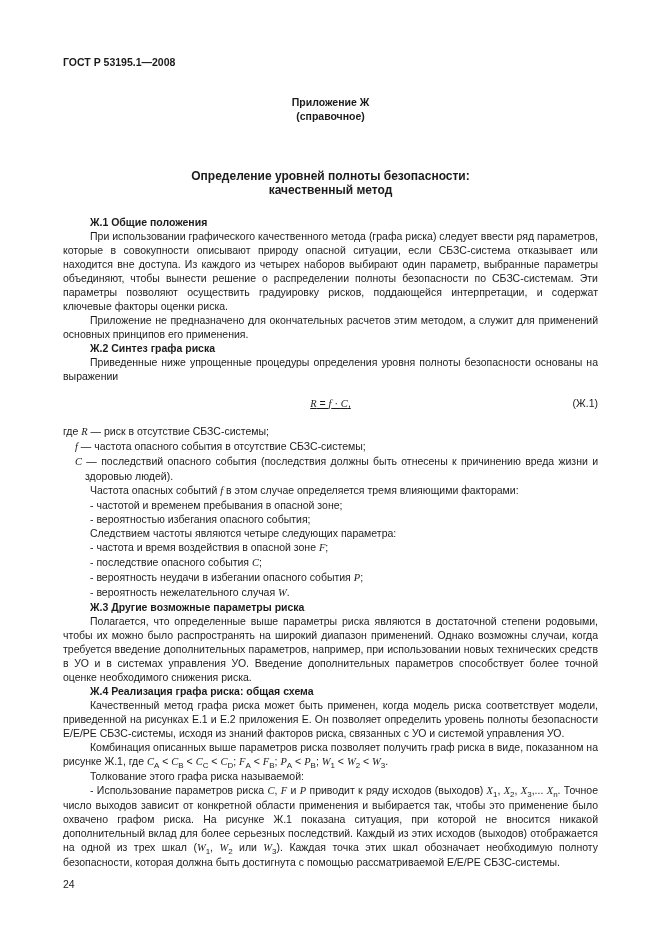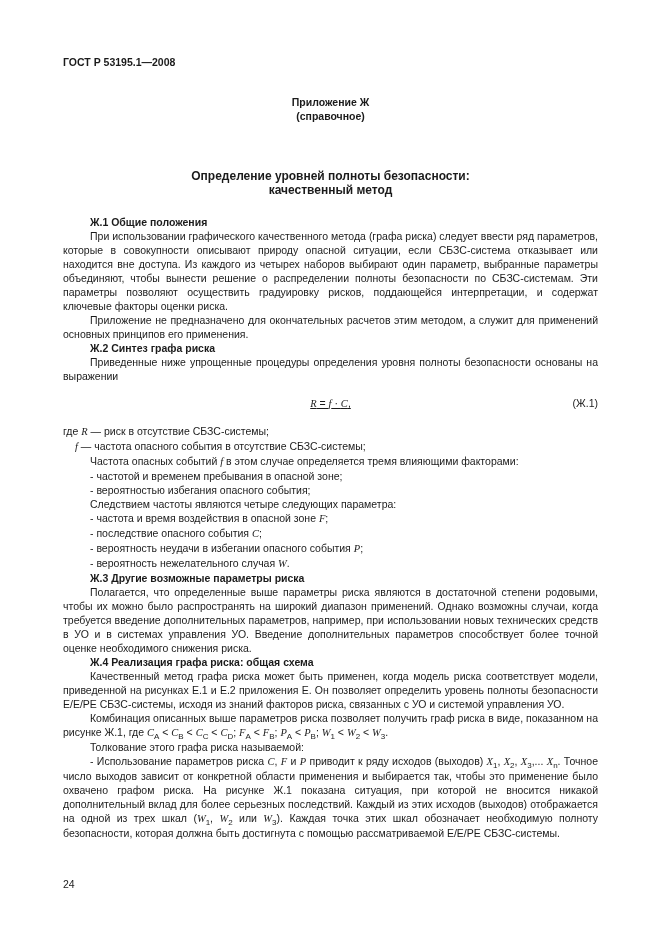--- a/index.html
+++ b/index.html
@@ -59,20 +59,21 @@
     <p class="h">Ж.2 Синтез графа риска</p>
     <p>Приведенные ниже упрощенные процедуры определения уровня полноты безопасности основаны на выражении</p>
 
     <div class="formula-row">
       <span><i>R</i> = <i>f</i> · <i>C</i>,</span>
       <span class="formula-num">(Ж.1)</span>
     </div>
 
     <p class="def">где <i>R</i> — риск в отсутствие СБЗС-системы;</p>
     <p class="def def-ind"><i>f</i>  — частота опасного события  в отсутствие СБЗС-системы;</p>
+    <p class="def def-ind"><i>C</i>  — последствий  опасного события (последствия должны быть отнесены к причинению вреда жизни и здоровью людей).</p>
 
     <p>Частота  опасных событий  <i>f</i>  в этом случае определяется тремя влияющими факторами:</p>
     <p>- частотой и временем пребывания в опасной зоне;</p>
     <p>- вероятностью избегания опасного события;</p>
 
     <p>Следствием частоты являются четыре следующих параметра:</p>
     <p>- частота и время воздействия в опасной зоне <i>F</i>;</p>
     <p>- последствие опасного события <i>C</i>;</p>
     <p>- вероятность неудачи в избегании опасного события <i>P</i>;</p>
     <p>- вероятность нежелательного случая <i>W</i>.</p>

